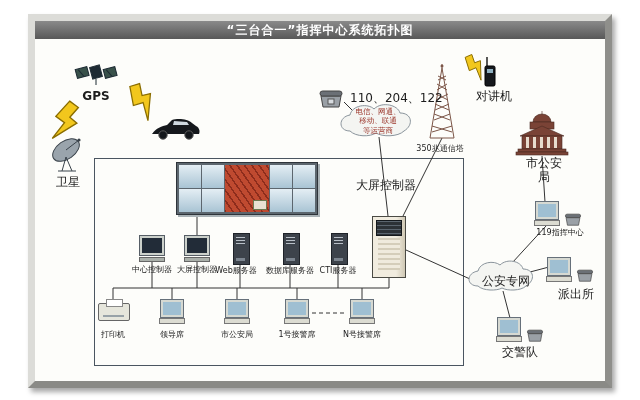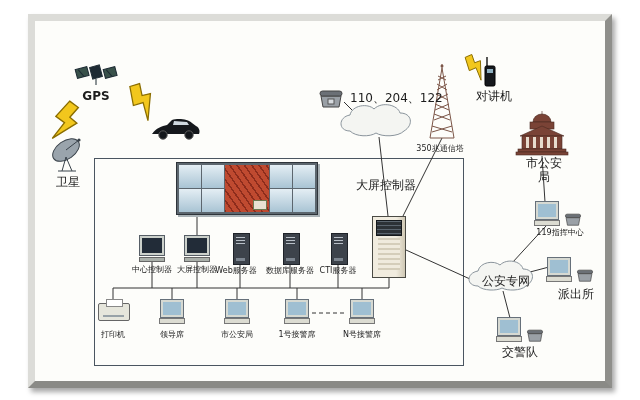--- a/index.html
+++ b/index.html
@@ -59,20 +59,23 @@
   .pc .cpu{width:26px;height:6px;margin-top:1px;background:#dcdcd2;border:1px solid #777;box-sizing:border-box;}
   .station{position:absolute;z-index:3;display:flex;gap:4px;align-items:flex-end;}
   .station .pc{position:static;}
 </style>
 </head>
 <body>
 
 <div class="stage">
 
   <div class="frame"></div>
+  <div class="titlebar">
+    <span>“三台合一”指挥中心系统拓扑图</span>
+  </div>
 
   <div class="innerbox"></div>
 
   <svg class="lines" viewBox="0 0 640 400">
     <g stroke="#333" stroke-width="1" fill="none">
       <line x1="113" y1="288" x2="389" y2="288"></line>
       <line x1="152" y1="260" x2="152" y2="288"></line>
       <line x1="197" y1="260" x2="197" y2="288"></line>
       <line x1="240" y1="264" x2="240" y2="288"></line>
       <line x1="290" y1="264" x2="290" y2="288"></line>
@@ -255,20 +258,23 @@
     </div>
     <svg width="18" height="14" viewBox="0 0 26 20">
       <path d="M3,8 L23,8 L21,19 L5,19 Z" fill="#9aa0a6" stroke="#444"></path>
       <rect x="2" y="3" width="22" height="5" rx="2.5" fill="#6b7076" stroke="#444"></rect>
     </svg>
   </div>
 
   <div class="lbl c b" style="left:76px;top:90px;width:40px">GPS</div>
   <div class="lbl c" style="left:48px;top:176px;width:40px">卫星</div>
   <div class="lbl" style="left:350px;top:92px">110、204、122</div>
+  <div class="lbl red" style="left:352px;top:107px;width:52px">电信、网通、
+移动、联通
+等运营商</div>
   <div class="lbl" style="left:356px;top:179px">大屏控制器</div>
   <div class="lbl s c" style="left:416px;top:144px;width:48px">350兆通信塔</div>
   <div class="lbl c" style="left:476px;top:90px;width:36px">对讲机</div>
   <div class="lbl c" style="left:522px;top:157px;width:44px">市公安局</div>
   <div class="lbl s c" style="left:530px;top:228px;width:60px">119指挥中心</div>
   <div class="lbl" style="left:482px;top:275px">公安专网</div>
   <div class="lbl c" style="left:556px;top:288px;width:40px">派出所</div>
   <div class="lbl c" style="left:500px;top:346px;width:40px">交警队</div>
 
   <div class="lbl s c" style="left:122px;top:265px;width:60px">中心控制器</div>

